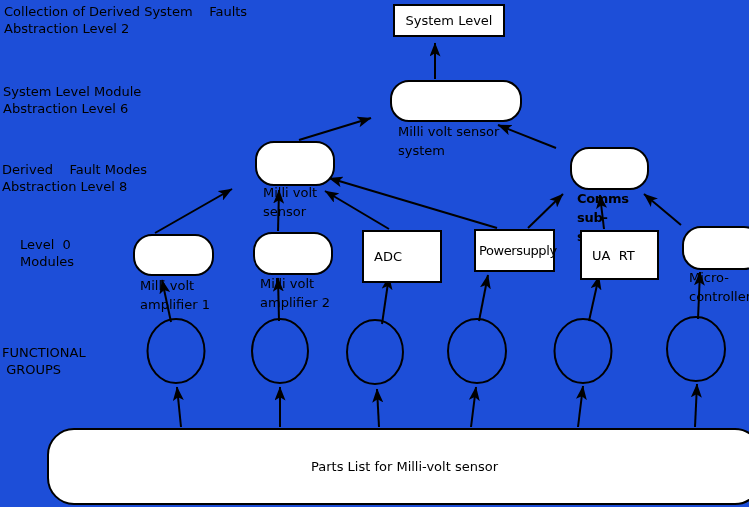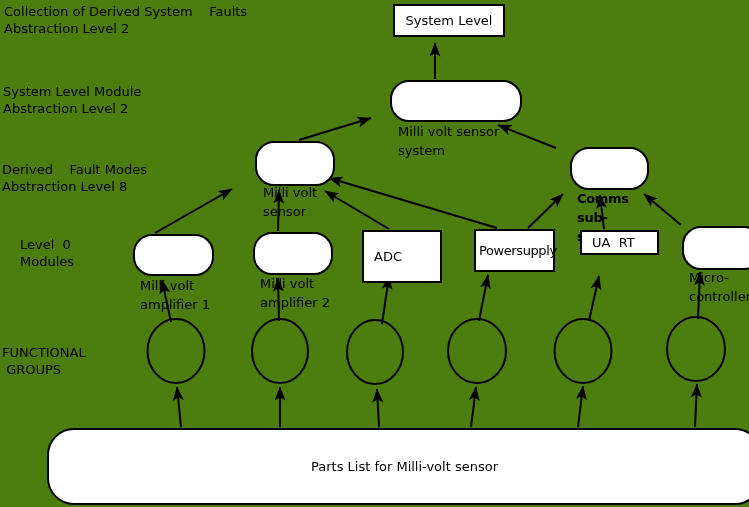--- a/index.html
+++ b/index.html
@@ -4,21 +4,21 @@
 <style>
   html, body {
     margin: 0;
     padding: 0;
     background: #ffffff;
   }
   #canvas {
     position: relative;
     width: 749px;
     height: 507px;
-    background: #4d7c0f;
+    background: #1d4ed8;
     font-family: "DejaVu Sans", "Liberation Sans", sans-serif;
     color: #000000;
     overflow: hidden;
   }
   #wires {
     position: absolute;
     left: 0; top: 0;
     width: 749px;
     height: 507px;
   }
@@ -98,21 +98,21 @@
       <ellipse cx="375" cy="352" rx="28" ry="32"></ellipse>
       <ellipse cx="477" cy="351" rx="29" ry="32"></ellipse>
       <ellipse cx="583" cy="351" rx="28.5" ry="32"></ellipse>
       <ellipse cx="696" cy="349" rx="29" ry="32"></ellipse>
     </g>
   </svg>
 
   <div class="rowlabel" style="left:4px; top:3px;">Collection of Derived System    Faults
 Abstraction Level 2</div>
   <div class="rowlabel" style="left:3px; top:83px;">System Level Module
-Abstraction Level 2</div>
+Abstraction Level 6</div>
   <div class="rowlabel" style="left:2px; top:161px;">Derived    Fault Modes
 Abstraction Level 8</div>
   <div class="rowlabel" style="left:20px; top:236px;">Level  0
 Modules</div>
   <div class="rowlabel" style="left:2px; top:344px;">FUNCTIONAL
  GROUPS</div>
 
   <div class="node h-center" style="left:378px; top:4px; width:112px; height:33px;">
     <span class="lbl">System Level</span>
   </div>
@@ -143,21 +143,21 @@
   </div>
 
   <div class="node v-center" style="left:347px; top:230px; width:80px; height:53px; padding-left:10px;">
     <span class="lbl">ADC</span>
   </div>
 
   <div class="node v-center" style="left:459px; top:229px; width:81px; height:43px; padding-left:3px;">
     <span class="lbl" style="letter-spacing:-0.4px;">Powersupply</span>
   </div>
 
-  <div class="node v-center" style="left:565px; top:230px; width:79px; height:25px; padding-left:10px;">
+  <div class="node v-center" style="left:565px; top:230px; width:79px; height:50px; padding-left:10px;">
     <span class="lbl">UA  RT</span>
   </div>
 
   <div class="node pad-top" style="left:667px; top:226px; width:81px; height:44px; padding-left:5px;">
     <span class="lbl">Micro-
 controller</span>
   </div>
 
   <div class="node h-center" style="left:32px; top:428px; width:715px; height:77px;border-radius:27px;">
     <span class="lbl">Parts List for Milli-volt sensor</span>

